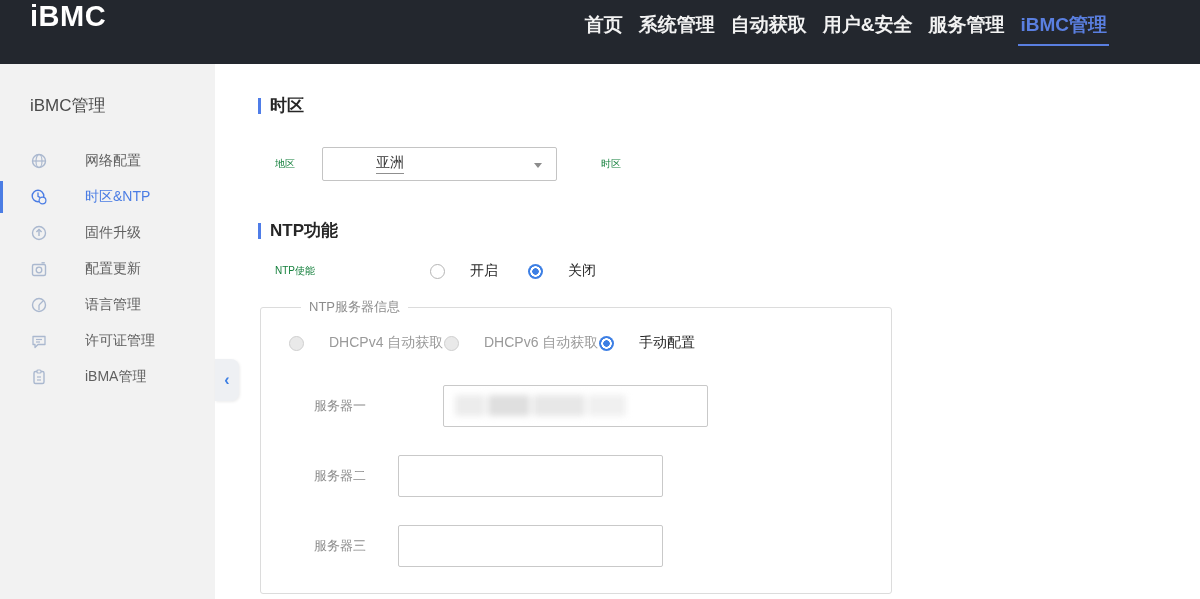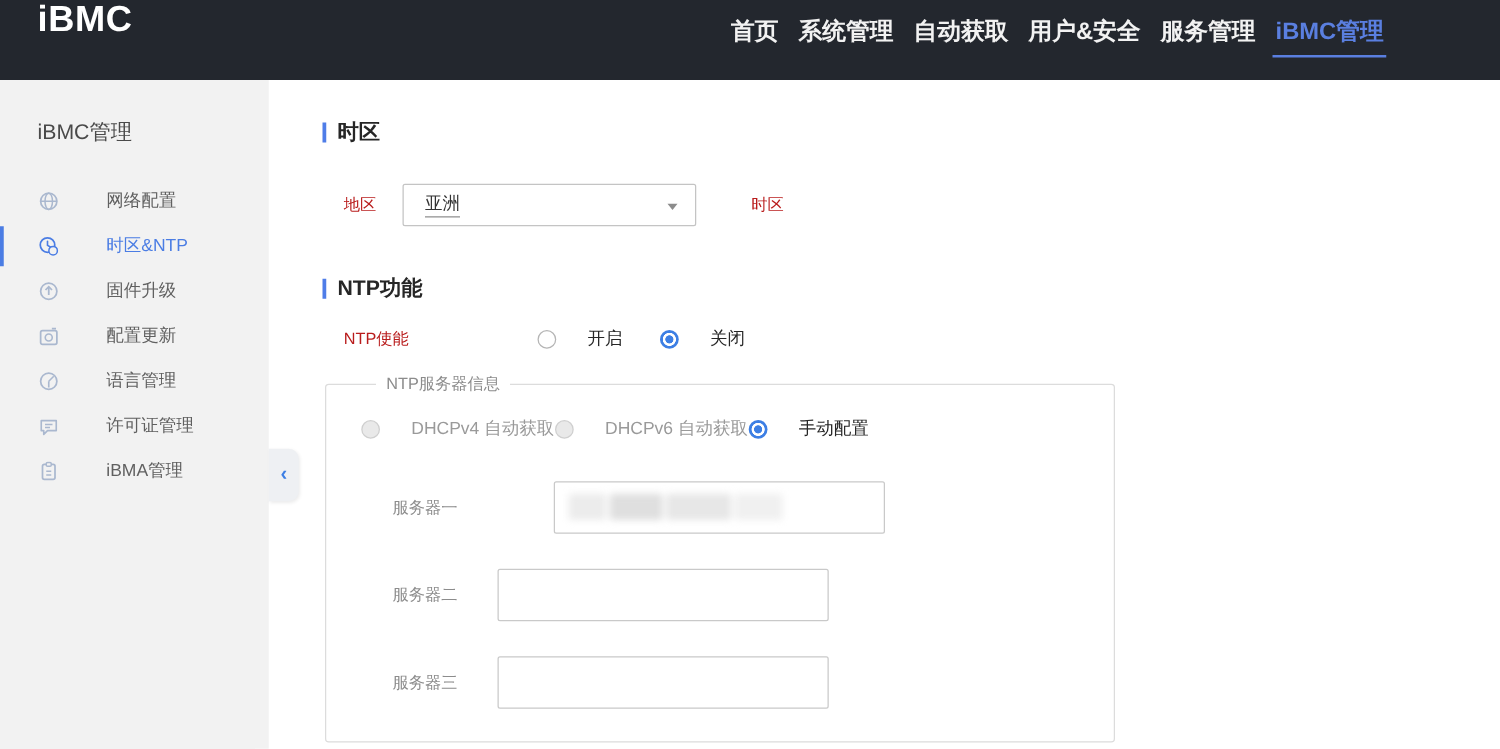--- a/index.html
+++ b/index.html
@@ -24,25 +24,25 @@
   .side-item.active::before { content:""; position:absolute; left:0; top:2px; bottom:2px; width:3px; background:#4b7de4; }
   .collapse-tab { position:absolute; right:-24px; top:295px; width:24px; height:42px; background:#eef0f3; border-radius:0 8px 8px 0; box-shadow:1px 1px 3px rgba(0,0,0,0.08); display:flex; align-items:center; justify-content:center; color:#3d7fe4; font-size:16px; font-weight:700; cursor:pointer; }
 
   
   .content { flex:1; background:#fff; padding:30px 0 0 43px; }
   .section-title { display:flex; align-items:center; margin-bottom:4px; }
   .section-title .bar { width:3px; height:16px; background:#4f7de8; margin-right:9px; }
   .section-title .txt { font-size:17px; font-weight:700; color:#262626; }
 
   .tz-row { display:flex; align-items:center; margin:30px 0 0 17px; }
-  .field-label { color:#b91c1c; font-size:13px; }
+  .field-label { color:#15803d; font-size:10px; }
   .lbl-region { width:47px; }
   .lbl-tz { width:49px; margin-left:44px; }
   .select { position:relative; width:235px; height:34px; border:1px solid #c4c4c4; border-radius:2px; background:#fff; display:flex; align-items:center; padding:0 30px 0 17px; cursor:pointer; }
-  .select .val { font-size:14px; color:#333; border-bottom:1px solid #8f8f8f; padding-bottom:1px; white-space:nowrap; }
+  .select .val { font-size:14px; color:#333; border-bottom:1px solid #8f8f8f; padding-bottom:1px; white-space:nowrap;margin-left:36px; }
   .select .caret { position:absolute; right:14px; top:15px; width:0; height:0; border-left:4px solid transparent; border-right:4px solid transparent; border-top:5px solid #8c8c8c; }
 
   .ntp-section { margin-top:38px; }
   .enable-row { display:flex; align-items:center; margin:20px 0 0 17px; }
   .enable-label { width:155px; }
 
   .radio-opt { display:flex; align-items:center; cursor:pointer;gap:17px; }
   .radio { width:15px; height:15px; border-radius:50%; border:1px solid #b5b5b5; background:#fff; flex-shrink:0; }
   .radio.selected { border:none; background:radial-gradient(circle, #3d7fe4 0 3px, #ffffff 3.5px 5px, #3d7fe4 5.5px 100%); }
   .radio.disabled { background:#e9e9e9; border-color:#cfcfcf; }

